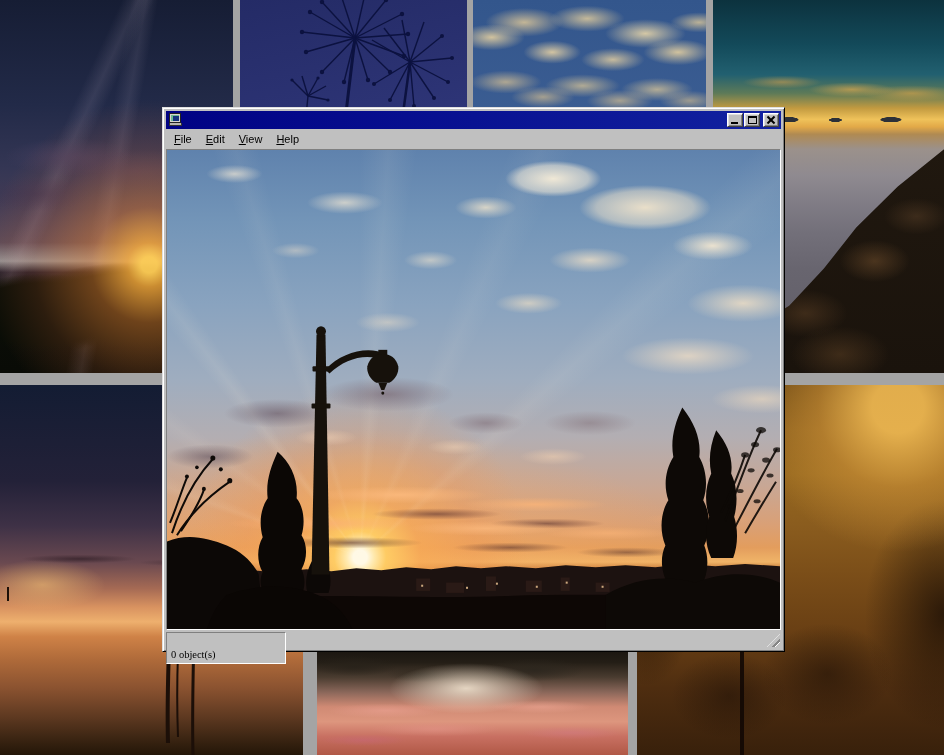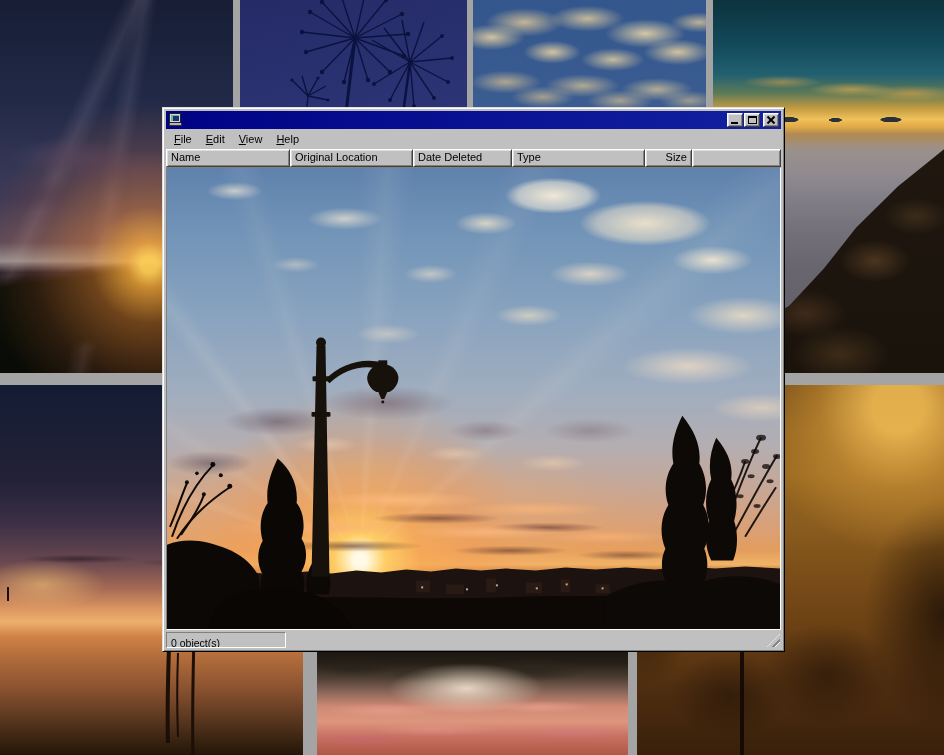--- a/index.html
+++ b/index.html
@@ -192,21 +192,21 @@
     radial-gradient(ellipse 80px 9px at 87% 77%, rgba(240,170,115,.6), transparent 72%),
     radial-gradient(ellipse 90px 8px at 44% 76%, rgba(98,56,52,.65), transparent 72%),
     radial-gradient(ellipse 80px 7px at 62% 78%, rgba(92,52,50,.6), transparent 72%),
     radial-gradient(ellipse 100px 8px at 30% 82%, rgba(84,46,44,.6), transparent 72%),
     radial-gradient(ellipse 80px 7px at 56% 83%, rgba(80,44,42,.55), transparent 72%),
     radial-gradient(ellipse 70px 7px at 75% 84%, rgba(76,42,40,.5), transparent 72%); }
   .fg { position:absolute; inset:0; width:100%; height:100%; }
 
   .statusbar { height:16px; flex:none; margin-top:2px; display:flex; gap:3px; position:relative; }
   .spanel { border:1px solid; border-color:#808080 #fff #fff #808080; background:#c0c0c0;
-    font-size:10.5px; color:#000; line-height:13px; padding:4px 4px; overflow:hidden; white-space:nowrap; }
+    font-size:10.5px; color:#000; line-height:13px; padding:15px 4px; overflow:hidden; white-space:nowrap;font-family:Liberation Serif, serif; }
   .s1 { width:120px; flex:none; }
   .s2 { flex:1; }
   .grip { position:absolute; right:1px; bottom:1px; width:13px; height:13px;
     background: repeating-linear-gradient(-45deg, transparent 0 3px, #fff 3px 4px, #868686 4px 6px);
     clip-path: polygon(100% 0, 100% 100%, 0 100%); }
 </style>
 </head>
 <body>
 
 <div class="screen">
@@ -328,28 +328,20 @@
       </div>
     </div>
 
     <div class="menubar">
       <span class="menu-item"><u>F</u>ile</span>
       <span class="menu-item"><u>E</u>dit</span>
       <span class="menu-item"><u>V</u>iew</span>
       <span class="menu-item"><u>H</u>elp</span>
     </div>
 
-    <div class="headerrow">
-      <div class="hcell c0">Name</div>
-      <div class="hcell c1">Original Location</div>
-      <div class="hcell c2">Date Deleted</div>
-      <div class="hcell c3">Type</div>
-      <div class="hcell c4">Size</div>
-      <div class="hcell c5"></div>
-    </div>
 
     <div class="client">
       <div class="layer sky"></div>
       <div class="layer rays"></div>
       <div class="layer clouds-high"></div>
       <div class="layer clouds-low"></div>
       <svg class="fg" viewBox="0 0 615 465" preserveAspectRatio="none">
 
         <path d="M0,411 L30,409 L55,411 L85,408 L110,410 L140,407 L165,409 L190,406 L215,408 L240,405 L265,407 L290,404 L315,406 L340,404 L370,406 L400,403 L430,405 L460,403 L490,405 L520,402 L550,404 L580,402 L615,404 L615,465 L0,465 Z" fill="#1c1210"></path>
         <g fill="#2a1a16">

